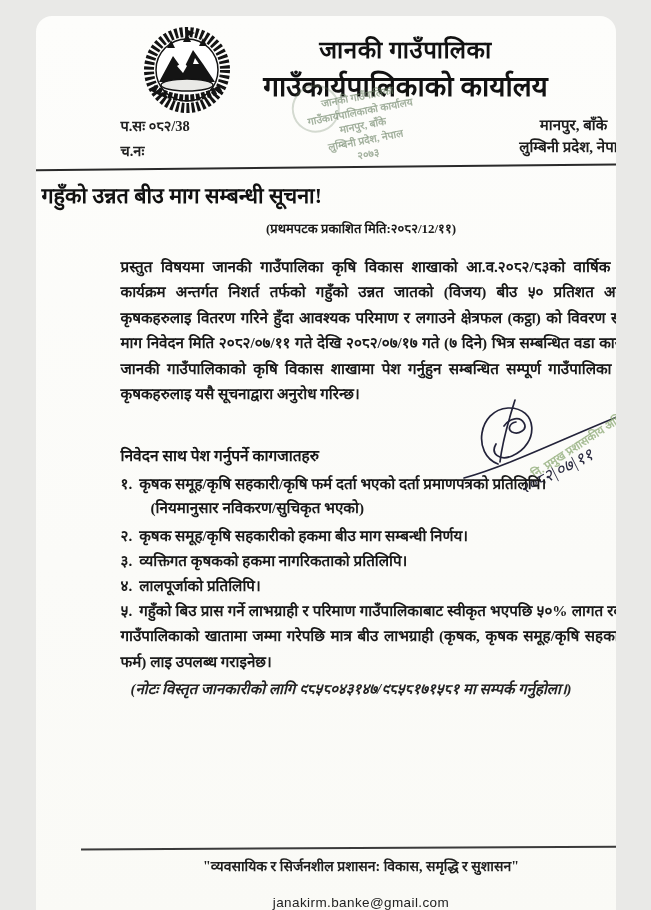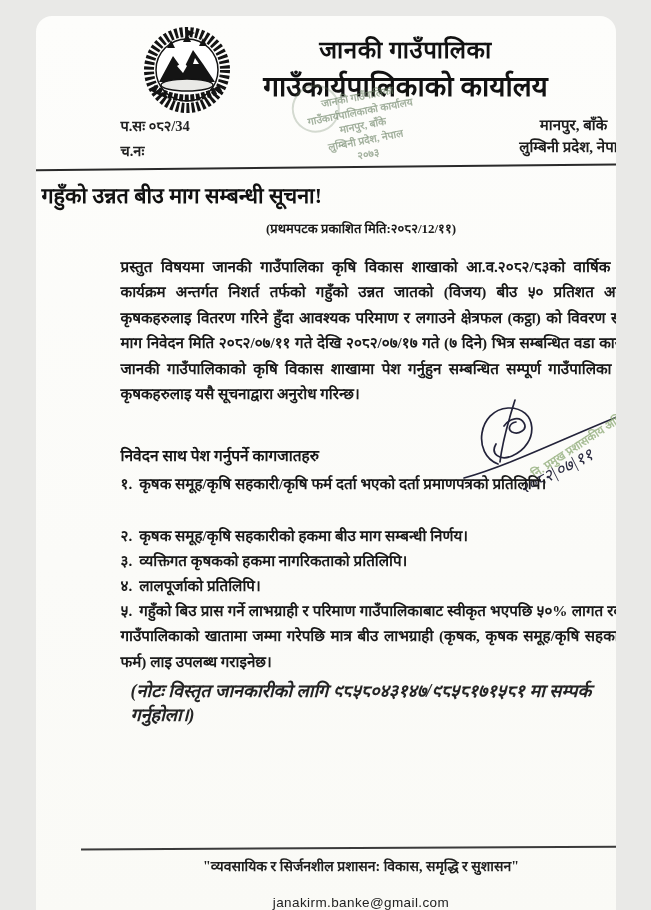--- a/index.html
+++ b/index.html
@@ -83,21 +83,21 @@
   .doc-item{left:85px;width:537px;font-size:15.2px;font-weight:600;color:#191919;line-height:25.4px;}
   .doc-item .num{margin-right:7px;}
   .di-1{top:455px;}
   .di-1sub{left:115px;top:481px;width:480px;font-size:15.2px;font-weight:600;color:#191919;}
   .di-2{top:507px;}
   .di-3{top:532px;}
   .di-4{top:557px;}
   .di-5{top:582px;text-align:justify;}
   .note-line{
     left:95px;top:662px;width:510px;
-    font-size:18px;font-style:italic;font-weight:600;color:#242424;
+    font-size:15px;font-style:italic;font-weight:600;color:#242424;
   }
 
   
   .footer-rule{left:45px;top:831px;width:577px;height:2px;background:#3a3a3a;transform:rotate(-0.3deg);}
   .motto{left:0;top:840px;width:651px;text-align:center;font-size:14px;font-weight:600;color:#1e1e1e;}
   .contact1,.contact2{
     left:0;width:651px;text-align:center;
     font-family:"Liberation Sans","DejaVu Sans",sans-serif;
     font-size:13.5px;color:#222;letter-spacing:.4px;
   }
@@ -136,21 +136,21 @@
   <div class="abs head-stamp">
     <span class="ring"></span>
     <div>जानकी गाउँपालिका</div>
     <div>गाउँकार्यपालिकाको कार्यालय</div>
     <div>मानपुर, बाँके</div>
     <div>लुम्बिनी प्रदेश, नेपाल</div>
     <div>२०७३</div>
   </div>
 
   <div class="abs ref-block">
-    <div>प.सः ०८२/34</div>
+    <div>प.सः ०८२/38</div>
     <div>च.नः</div>
   </div>
 
   <div class="abs addr-block">
     <div>मानपुर, बाँके</div>
     <div>लुम्बिनी प्रदेश, नेपाल</div>
   </div>
 
   <div class="abs header-rule"></div>
 
@@ -170,20 +170,21 @@
       <text x="48" y="84" transform="rotate(-27 95 62)" font-size="17" font-style="italic" fill="#2a2a40" style="font-family:'Liberation Serif','DejaVu Serif',serif">२०८२|०७|११</text>
     </svg>
   </div>
   <div class="abs sig-stamp">नि. प्रमुख प्रशासकीय अधिकृत</div>
 
   <div class="abs docs-heading">निवेदन साथ पेश गर्नुपर्ने कागजातहरु</div>
 
   <div class="abs doc-item di-1">
     <span class="num">१.</span><span>कृषक समूह/कृषि सहकारी/कृषि फर्म दर्ता भएको दर्ता प्रमाणपत्रको प्रतिलिपि।</span>
   </div>
+  <div class="abs di-1sub">(नियमानुसार  नविकरण/सुचिकृत भएको)</div>
 
   <div class="abs doc-item di-2">
     <span class="num">२.</span><span>कृषक समूह/कृषि सहकारीको हकमा बीउ माग सम्बन्धी निर्णय।</span>
   </div>
 
   <div class="abs doc-item di-3">
     <span class="num">३.</span><span>व्यक्तिगत कृषकको हकमा नागरिकताको प्रतिलिपि।</span>
   </div>
 
   <div class="abs doc-item di-4">

